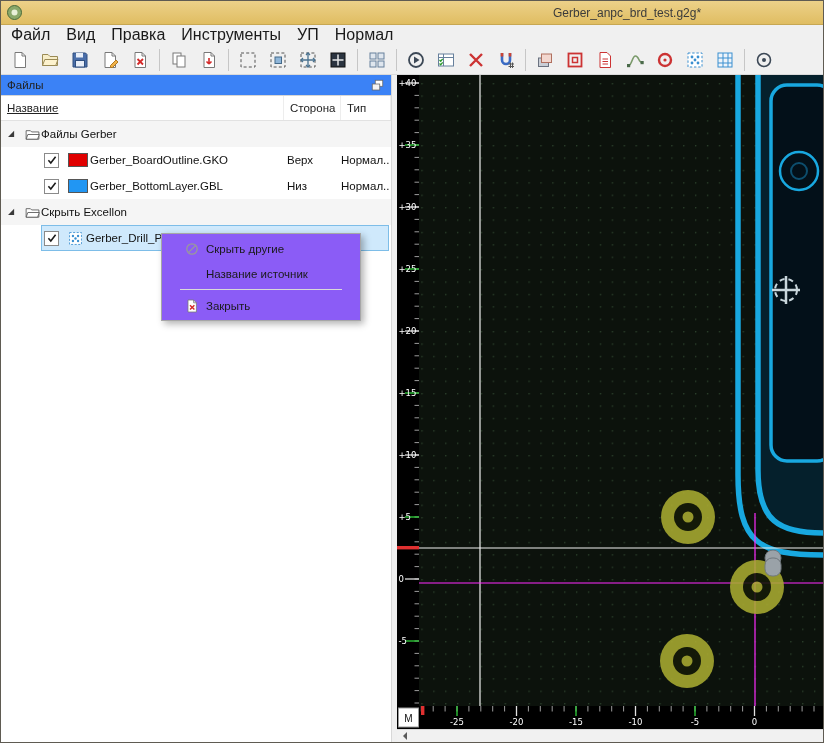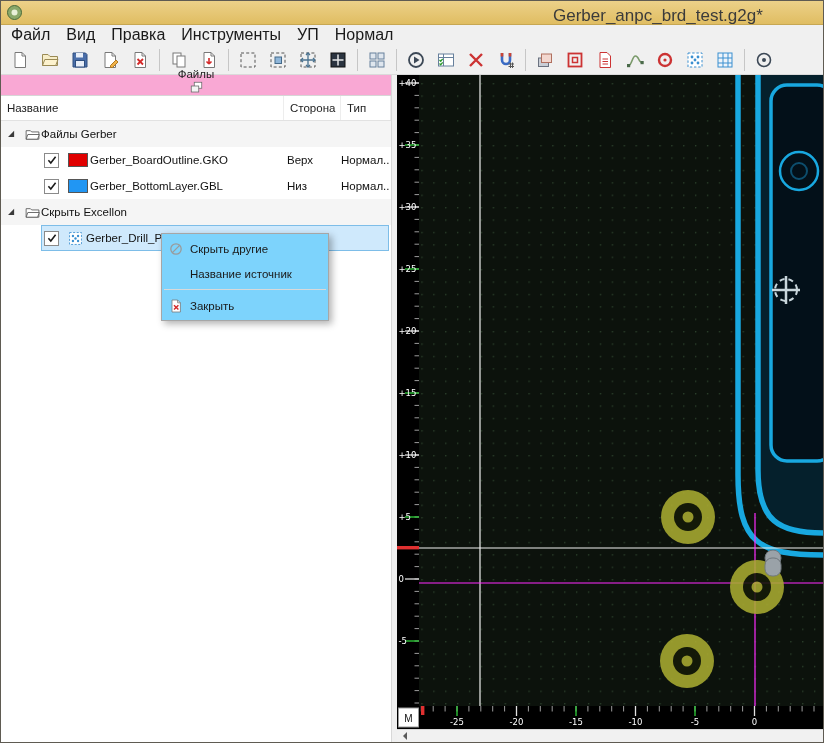--- a/index.html
+++ b/index.html
@@ -1,35 +1,35 @@
 <!DOCTYPE html>
 <html><head>
 <meta charset="utf-8">
 <style>
   html,body{margin:0;padding:0;background:#ffffff;font-family:"Liberation Sans",sans-serif;}
   .window{position:relative;width:822px;height:741px;border:1px solid #5f5b52;overflow:hidden;background:#f0f0f0;}
 
   
   .titlebar{height:24px;background:linear-gradient(#ecd189,#e0bd62);position:relative;border-bottom:1px solid #c7a752;box-sizing:border-box;}
   .app-icon{position:absolute;left:5px;top:3px;display:flex;}
-  .title{position:absolute;left:552px;top:5px;font-size:17px;color:#3b3b3b;white-space:nowrap;}
+  .title{position:absolute;left:552px;top:5px;font-size:12px;color:#3b3b3b;white-space:nowrap;}
 
   
   .menubar{height:20px;background:#f0f0f0;display:flex;align-items:center;padding-left:2px;}
   .menu-item{padding:2px 8px;font-size:16px;color:#1a1a1a;cursor:default;}
 
   
   .toolbar{height:30px;background:#f0f0f0;display:flex;align-items:center;padding:0 4px;border-bottom:1px solid #dadada;box-sizing:border-box;}
   .tb-btn{width:28px;height:27px;display:flex;align-items:center;justify-content:center;border:1px solid transparent;border-radius:2px;}
   .tb-sep{width:1px;height:22px;background:#c6c6c6;margin:0 4px;}
 
   
   .main{display:flex;height:667px;}
   .files-panel{width:390px;background:#fff;display:flex;flex-direction:column;box-sizing:border-box;}
-  .panel-header{height:21px;background:#f9a8d4;border-bottom:1px solid #d6d6d6;display:flex;align-items:center;justify-content:flex-end;padding:0 6px;font-size:11.5px;color:#222;box-sizing:border-box;flex-direction:column;}
+  .panel-header{height:21px;background:#3b82f6;border-bottom:1px solid #d6d6d6;display:flex;align-items:center;justify-content:space-between;padding:0 6px;font-size:11.5px;color:#222;box-sizing:border-box;}
   .float-btn{display:flex;align-items:center;}
   .col-header{height:25px;display:flex;align-items:center;background:#fff;border-bottom:1px solid #e2e2e2;font-size:11.5px;color:#222;box-sizing:border-box;}
   .col-cell{height:100%;display:flex;align-items:center;padding-left:6px;border-right:1px solid #ededed;box-sizing:border-box;}
   .tree{flex:1;background:#fff;overflow:hidden;}
   .tree-row{height:26px;position:relative;font-size:11.5px;color:#111;}
   .group-row{background:#f5f5f5;display:flex;align-items:center;}
   .expander{width:12px;margin-left:7px;font-size:8px;color:#3a3a3a;line-height:1;}
   .g-label{}
   .t-icon{display:flex;margin-left:4px;}
   .row-inner{position:absolute;left:40px;right:2px;top:0;bottom:0;display:flex;align-items:center;}
@@ -42,21 +42,21 @@
   .splitter{width:8px;background:#f0f0f0;border-left:1px solid #d8d8d8;box-sizing:border-box;}
 
   
   .canvas-area{width:426px;position:relative;background:#8b5cf6;}
   #canvas{display:block;}
   .hscroll{height:13px;background:#f1f1f1;border-top:1px solid #d9d9d9;display:flex;align-items:center;box-sizing:border-box;}
   .hs-btn{width:15px;height:12px;display:flex;align-items:center;justify-content:center;}
   .tri-left{width:0;height:0;border:4px solid transparent;border-right-color:#5a5a5a;margin-right:3px;}
 
   
-  .context-menu{position:absolute;left:160px;top:232px;width:166px;background:#7dd3fc;border:1px solid #a6a6a6;box-shadow:3px 3px 7px rgba(0,0,0,.3);padding:2px 0;z-index:60;}
+  .context-menu{position:absolute;left:160px;top:232px;width:166px;background:#8b5cf6;border:1px solid #a6a6a6;box-shadow:3px 3px 7px rgba(0,0,0,.3);padding:2px 16px;z-index:60;}
   .cm-item{height:25px;display:flex;align-items:center;font-size:11.5px;color:#1a1a1a;}
   .cm-icon{width:28px;display:flex;justify-content:center;}
   .cm-sep{height:1px;background:#d9d9d9;margin:3px 2px;}
 </style>
 </head>
 <body>
 
 <div class="window">
 
   <div class="titlebar">
@@ -299,21 +299,21 @@
         <span class="float-btn" id="floatBtn">
             <span style="display:flex">
               <svg width="15" height="15" viewBox="0 0 20 20">
                 <rect x="7" y="3" width="10" height="8" fill="#fff" stroke="#666"></rect>
                 <rect x="3" y="8" width="10" height="8" fill="#f4f4f4" stroke="#666"></rect>
               </svg>
             </span>
           </span>
       </div>
       <div class="col-header" id="colHeader">
-          <span class="col-cell" style="width: 283px;">Название</span>
+          <span class="col-cell" style="width: 283px; text-decoration: underline;">Название</span>
           <span class="col-cell" style="width: 57px;">Сторона</span>
           <span class="col-cell" style="width: 50px;">Тип</span>
         </div>
       <div class="tree" id="tree">
           <div class="tree-row group-row">
             <span class="expander">◢</span>
             <span class="t-icon">
               <svg width="17" height="17" viewBox="0 0 20 20">
                 <path d="M2.5 5.5h5l1.5 1.5h8.5v8.5H2.5z" fill="#fff" stroke="#555"></path>
                 <path d="M2.5 15.5l2-5.5h13.5l-2 5.5z" fill="#fff" stroke="#555"></path>

